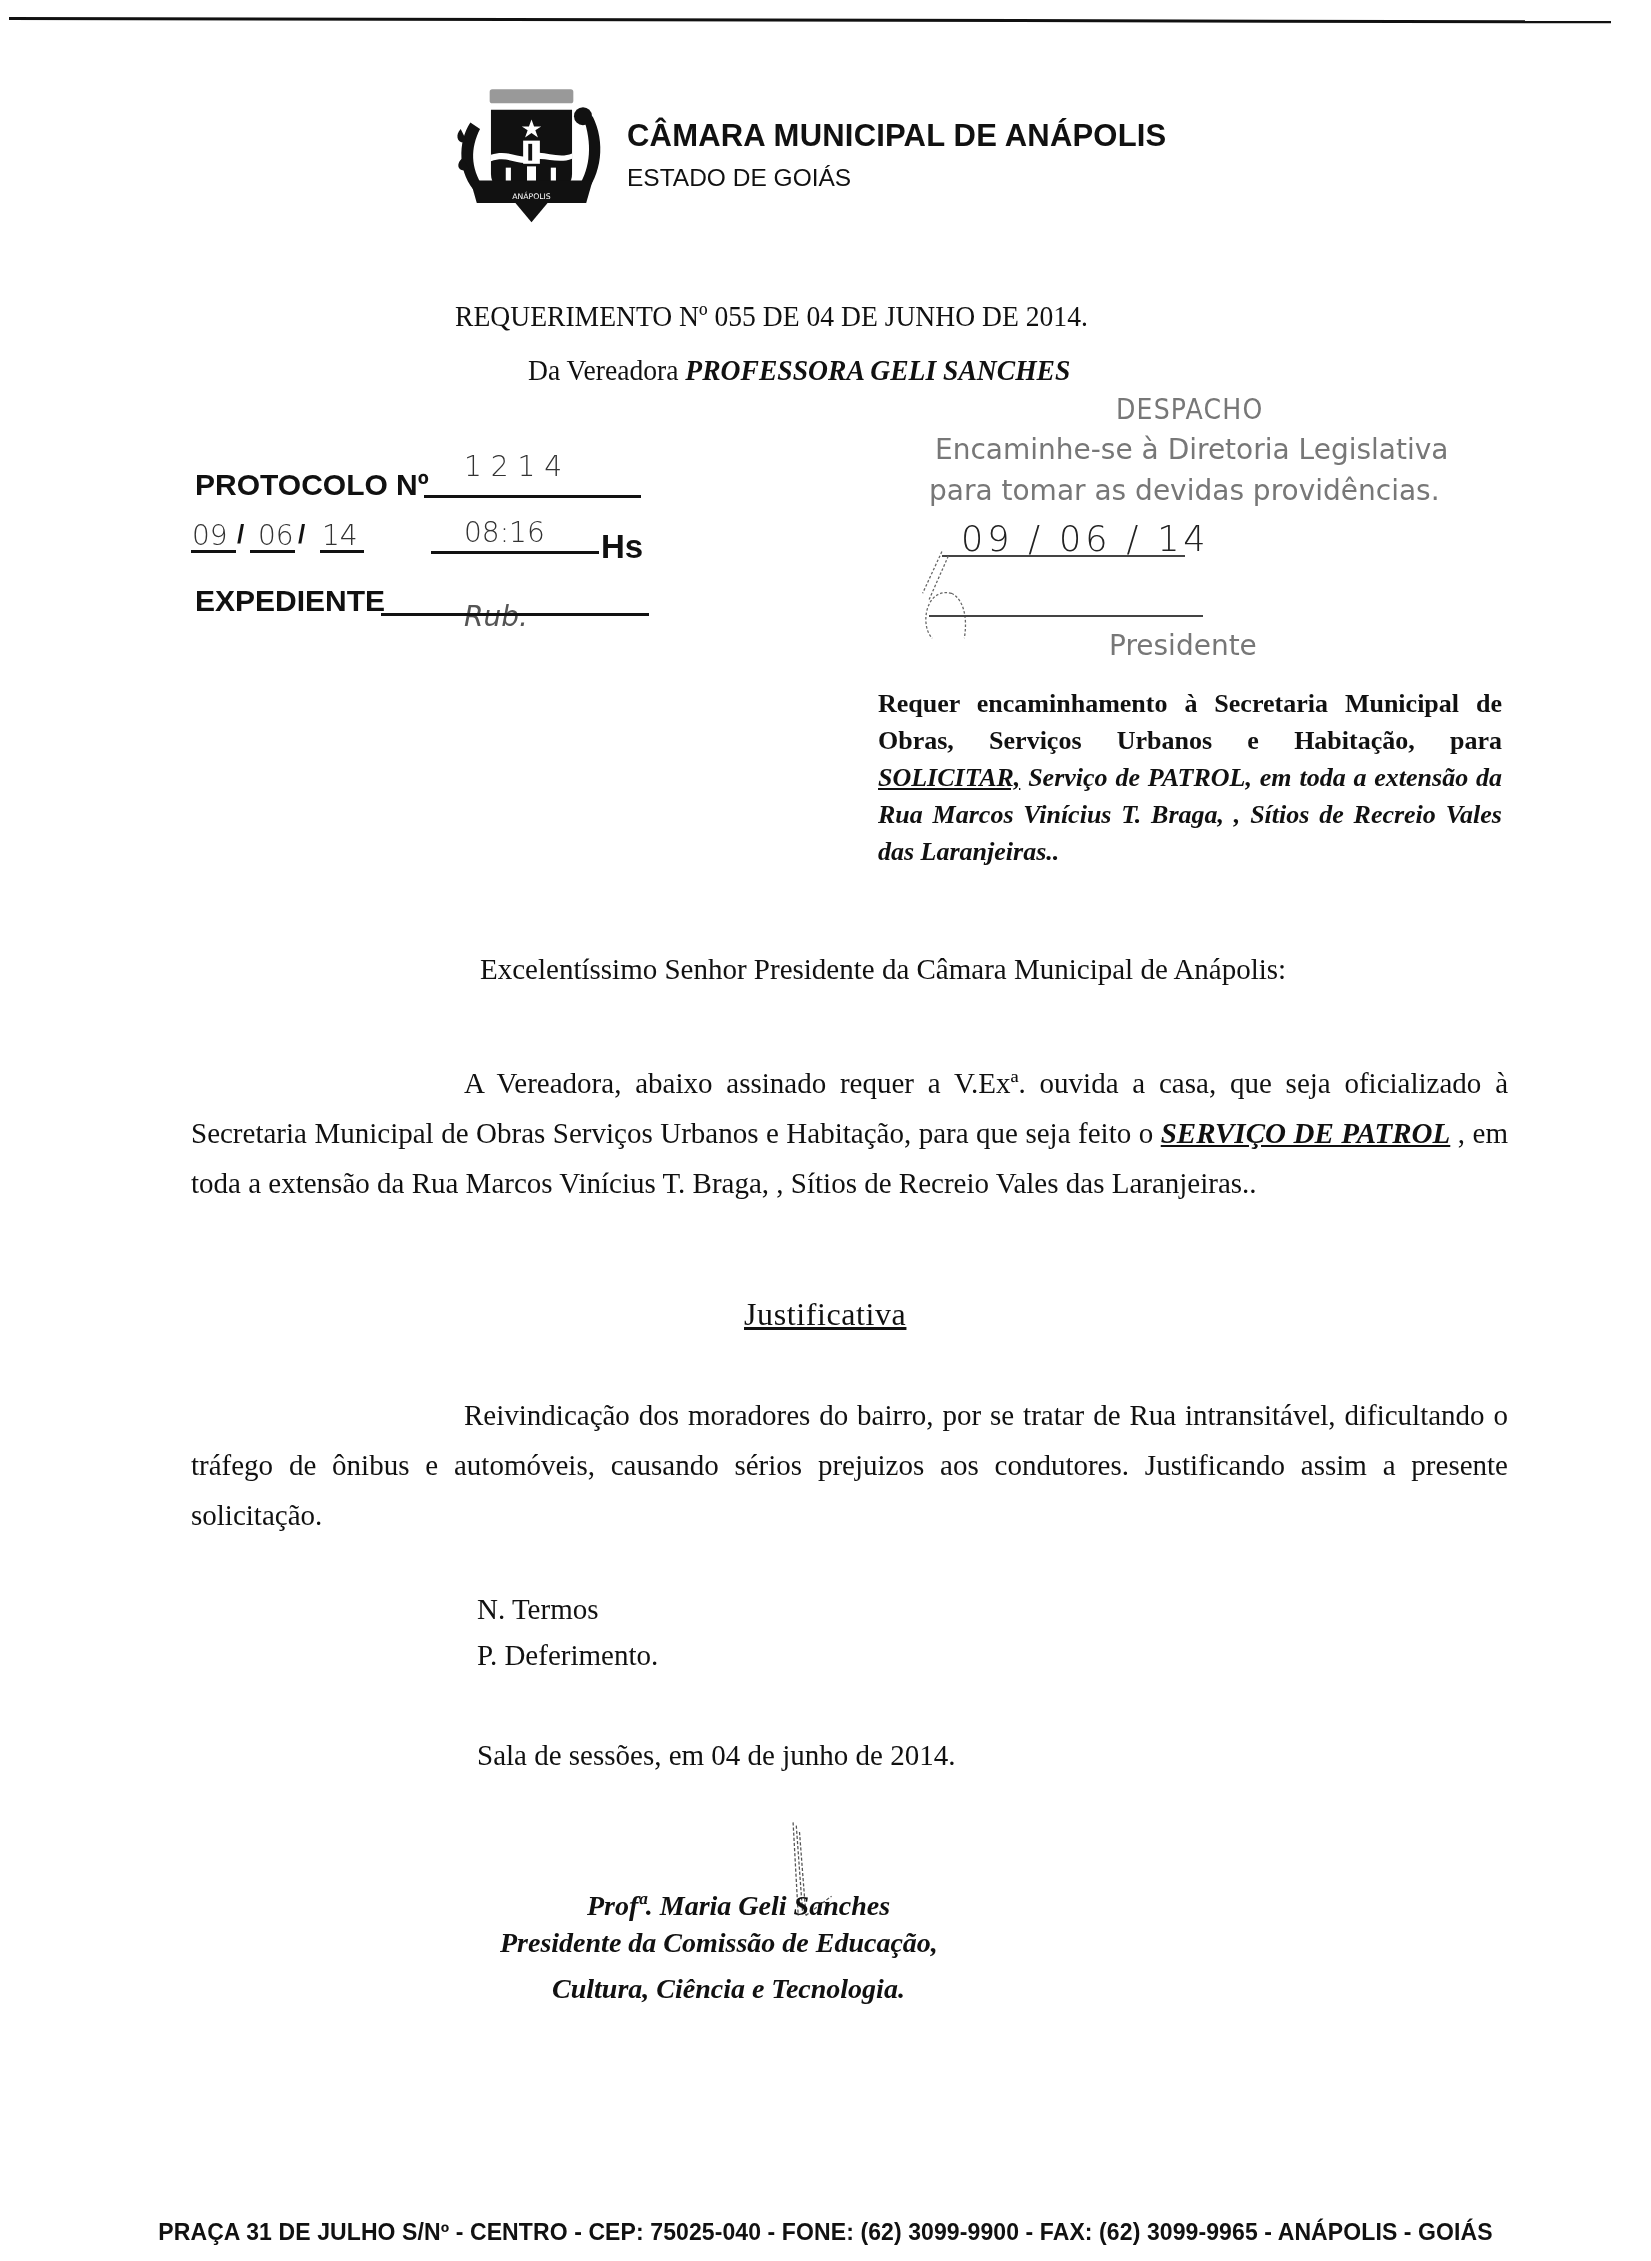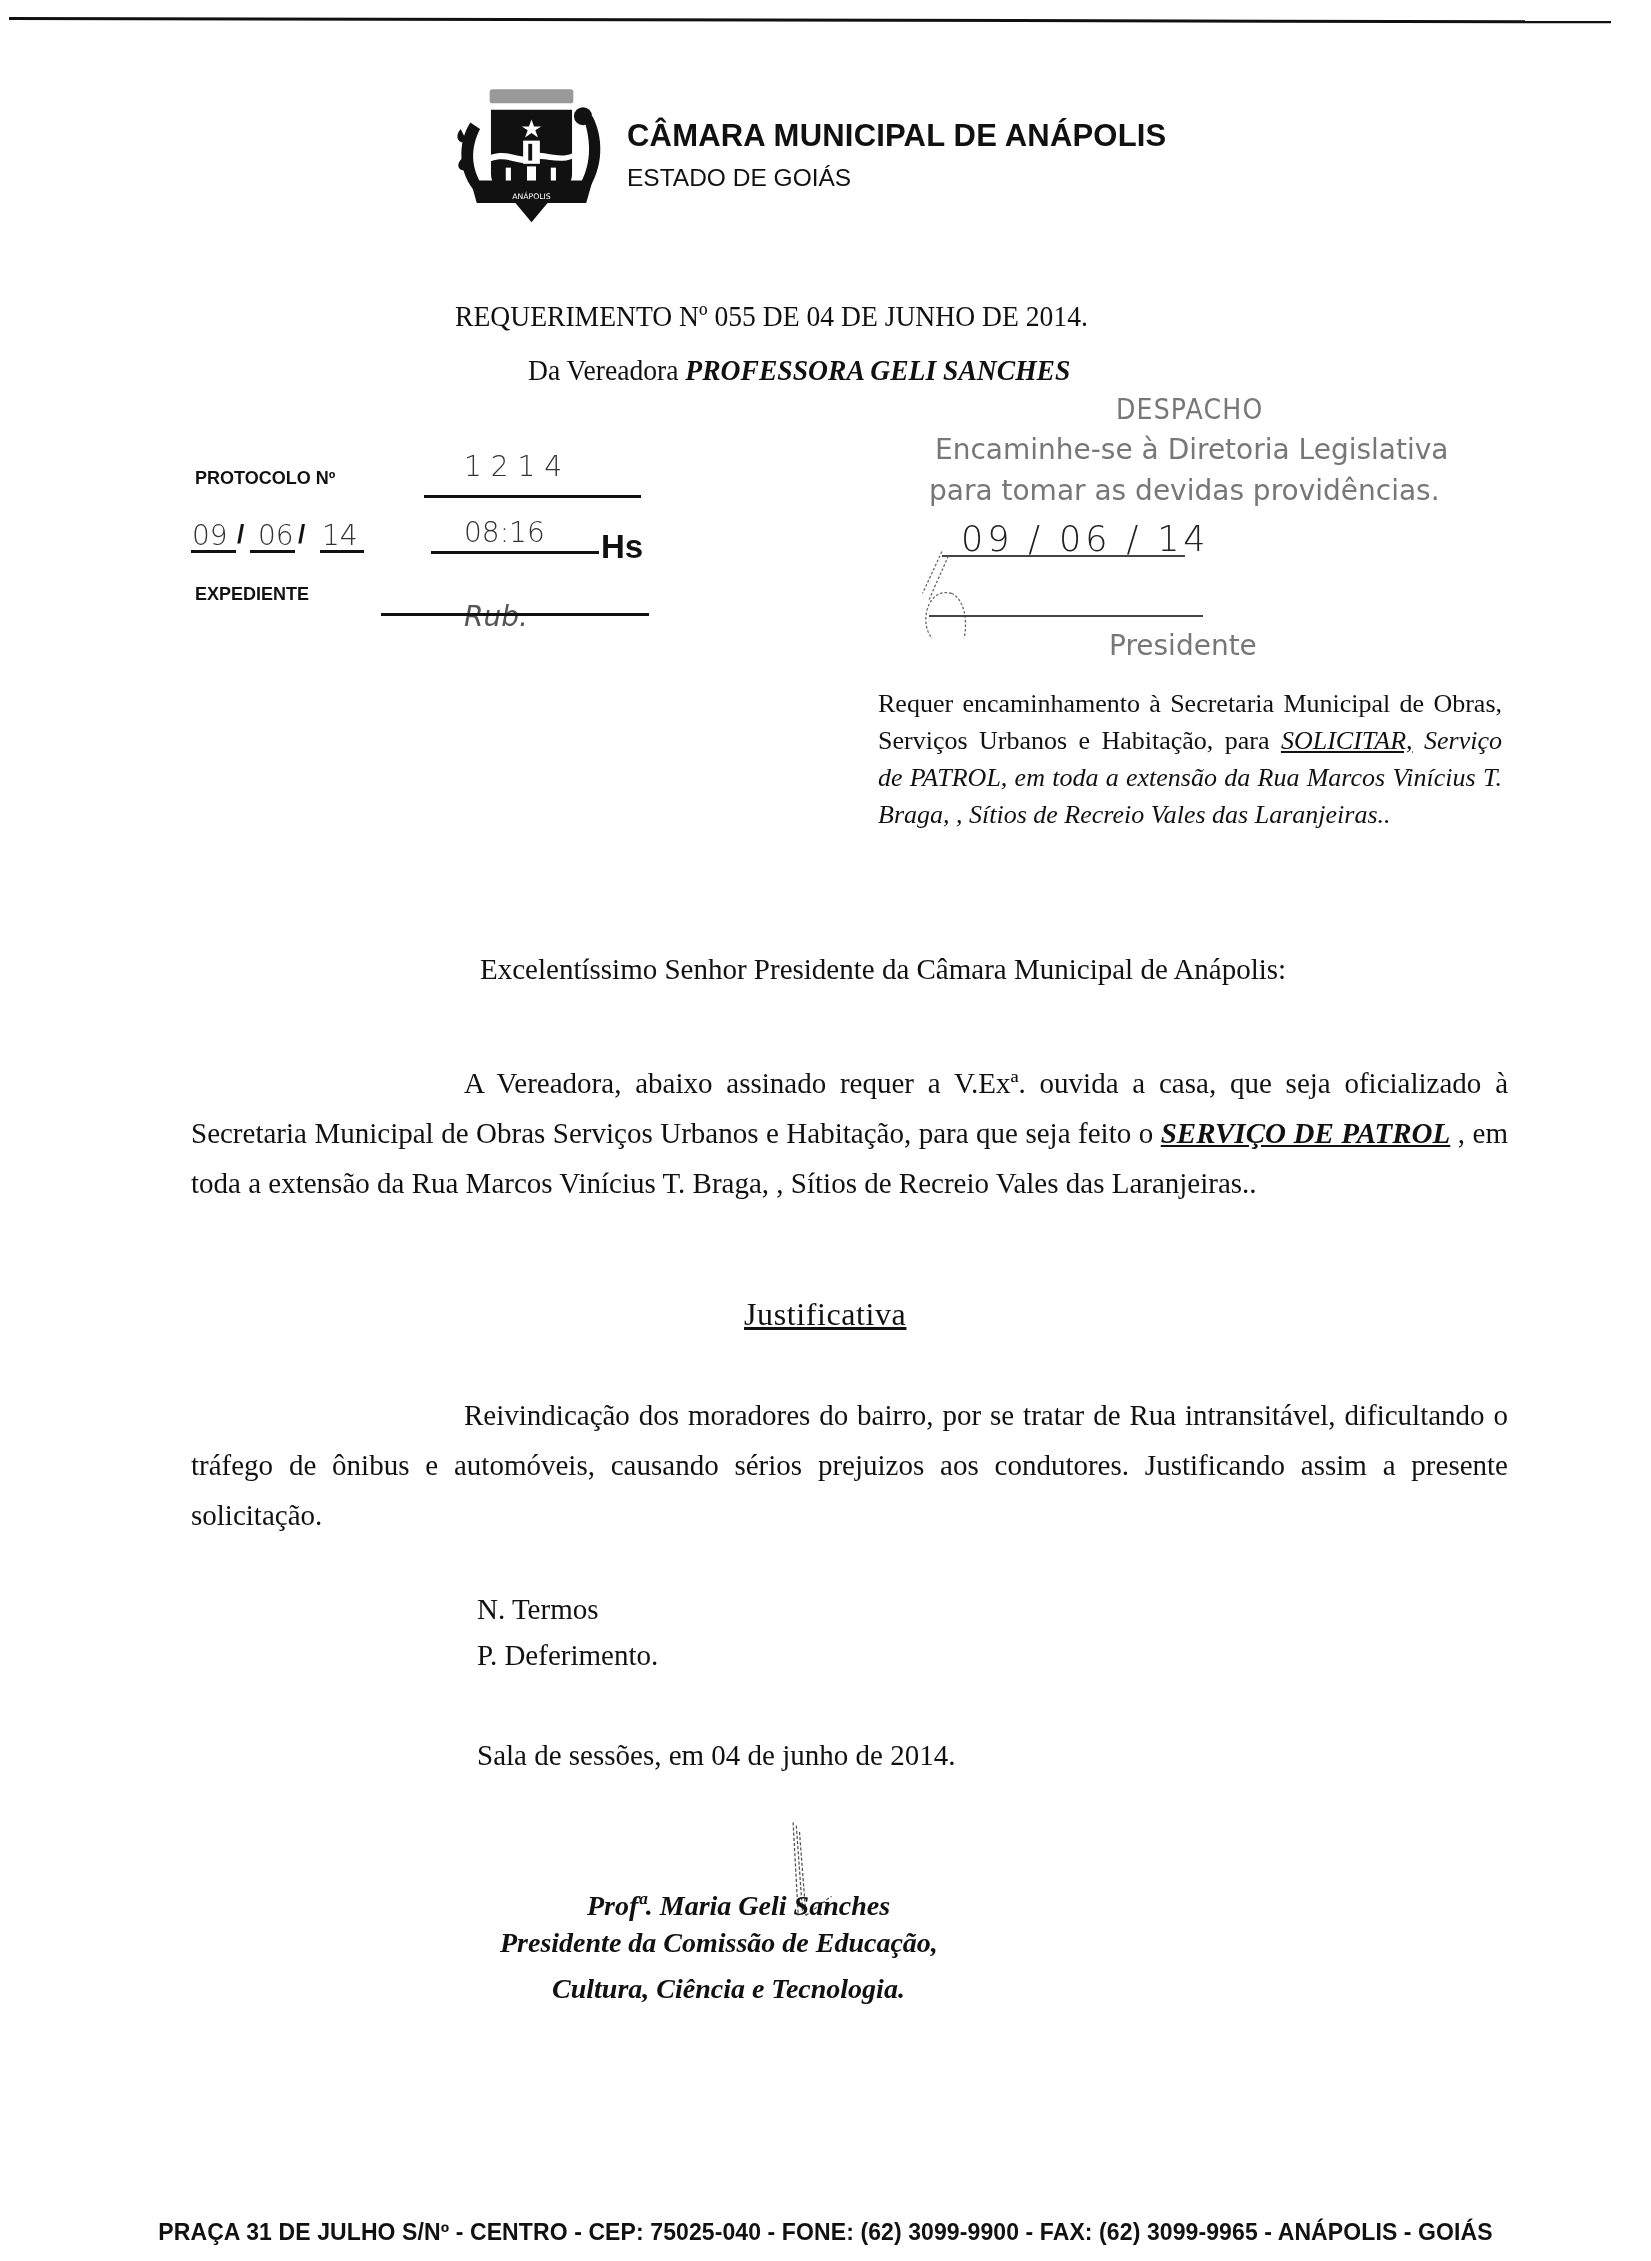--- a/index.html
+++ b/index.html
@@ -14,35 +14,35 @@
   .crest { left: 451px; top: 84px; width: 161px; height: 148px; }
   .org-name { left: 627px; top: 118px; font-size: 31px; font-weight: bold; letter-spacing: 0.2px; }
   .org-state { left: 627px; top: 164px; font-size: 24.5px; }
 
   
   .req-title { left: 455px; top: 299px; font-size: 30px; transform: scaleX(0.92); transform-origin: left; }
   .author-line { left: 528px; top: 353px; font-size: 30px; transform: scaleX(0.92); transform-origin: left; }
   .author-line .name { font-weight: bold; font-style: italic; }
 
   
-  .proto { left: 195px; top: 468px; font-size: 18px; font-weight: bold; }
+  .proto { left: 195px; top: 468px; font-size: 30px; font-weight: bold; }
   .proto-line { height: 2.6px; background: #111; }
   .hand { font-family: "DejaVu Sans", sans-serif; font-weight: 200; color: #333; font-size: 28px; }
   .hs { font-size: 33px; font-weight: bold; }
 
   
   .despacho { color: #777; font-family: "DejaVu Sans", sans-serif; }
   .despacho-title { left: 1116px; top: 393px; font-size: 28px; letter-spacing: 1.3px; transform: scaleX(0.9); transform-origin: left; }
   .despacho-l1 { left: 935px; top: 433px; font-size: 28px; }
   .despacho-l2 { left: 929px; top: 474px; font-size: 28px; }
   .despacho-line { height: 1.9px; background: #444; }
   .presidente { left: 1109px; top: 629px; font-size: 28px; }
 
   
-  .ementa { left: 878px; top: 685px; width: 624px; font-size: 26px; font-weight: normal; line-height: 37px; text-align: justify; }
+  .ementa { left: 878px; top: 685px; width: 624px; font-size: 26px; font-weight: bold; line-height: 37px; text-align: justify; }
   .ementa .it { font-style: italic; }
   .ementa .u { text-decoration: underline; }
 
   
   .body-text { font-size: 29px; line-height: 50px; text-align: justify; }
   .salutation { left: 480px; top: 953px; font-size: 29px; }
   .para1 { left: 191px; top: 1058px; width: 1317px; }
   .para1 .indent { display: inline-block; width: 273px; }
   .para1 .hl { font-weight: bold; font-style: italic; text-decoration: underline; }
   .justif-title { left: 744px; top: 1296px; font-size: 32px; text-decoration: underline; letter-spacing: 0.6px; }

